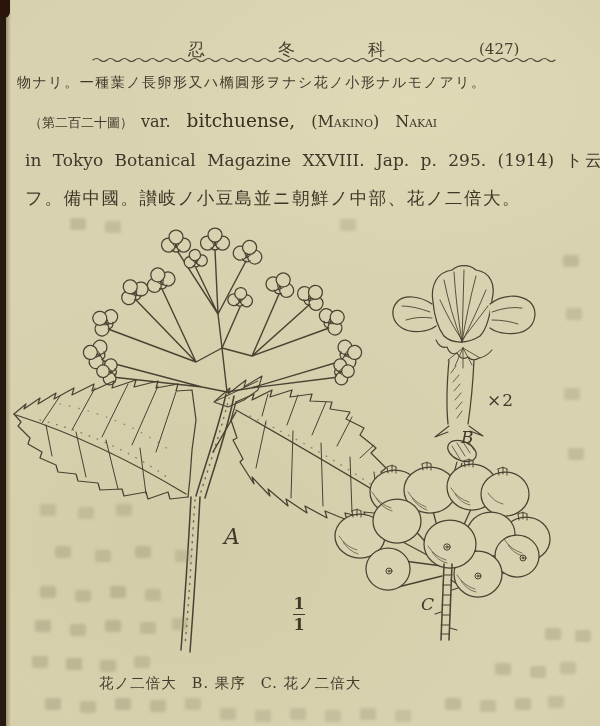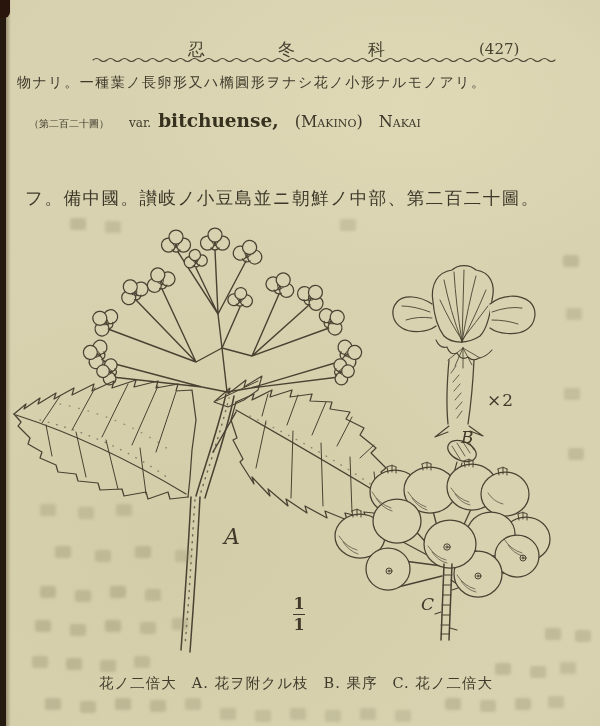--- a/index.html
+++ b/index.html
@@ -24,23 +24,23 @@
   .corner-mark{left:0;top:0;width:10px;height:18px;background:#2a150d;border-bottom-right-radius:6px;}
 
   
   .hdr{left:188px;top:38px;display:flex;gap:72px;font-size:17px;letter-spacing:1px;color:#46402f;}
   .pageno{left:479px;top:40px;font-size:15px;color:#46402f;}
 
   
   .t1{left:17px;top:74px;width:560px;font-size:14px;letter-spacing:1.5px;white-space:nowrap;}
   .t2{left:25px;top:110px;display:flex;align-items:baseline;white-space:nowrap;}
   .t2 .kana{font-size:21px;letter-spacing:2px;font-weight:bold;color:#37321f;}
-  .t2 .fig{font-size:10px;margin-left:4px;letter-spacing:0;}
-  .t2 .lat-var{font-size:12px;margin-left:20px;}
-  .t2 .lat-sp{font-size:18.5px;font-weight:bold;margin-left:7px;color:#37321f;}
+  .t2 .fig{font-size:13px;margin-left:4px;letter-spacing:0;}
+  .t2 .lat-var{font-size:16px;margin-left:8px;}
+  .t2 .lat-sp{font-size:18.5px;font-weight:normal;margin-left:16px;color:#37321f;}
   .t2 .lat-auth{font-size:16px;font-variant:small-caps;margin-left:16px;}
   .t3{left:25px;top:149px;width:560px;font-size:17px;word-spacing:6px;white-space:nowrap;}
   .t3 .jp-tail{letter-spacing:2px;}
   .t4{left:25px;top:186px;width:560px;font-size:17.5px;letter-spacing:1.5px;white-space:nowrap;}
 
   
   .figlab{font-style:italic;color:#42392a;}
   .lab-a{left:224px;top:524px;font-size:22px;}
   .lab-b{left:461px;top:427px;font-size:17px;}
   .lab-c{left:421px;top:594px;font-size:17px;}
@@ -248,34 +248,37 @@
   <div class="abs t1">物ナリ。一種葉ノ長卵形又ハ橢圓形ヲナシ花ノ小形ナルモノアリ。</div>
 
   <div class="abs t2">
     <span class="fig">（第二百二十圖）</span>
     <span class="lat-var">var.</span>
     <span class="lat-sp">bitchuense,</span>
     <span class="lat-auth">(Makino)</span>
     <span class="lat-auth">Nakai</span>
   </div>
 
-
-  <div class="abs t4">フ。備中國。讃岐ノ小豆島並ニ朝鮮ノ中部、第二百二十圖。</div>
+  <div class="abs t3">
+    <span>in Tokyo Botanical Magazine XXVIII. Jap. p. 295. (1914)</span>
+    <span class="jp-tail">ト云</span>
+  </div>
+
+  <div class="abs t4">フ。備中國。讃岐ノ小豆島並ニ朝鮮ノ中部、花ノ二倍大。</div>
 
   <div class="abs figlab lab-a">A</div>
   <div class="abs lab-mag">×2</div>
   <div class="abs figlab lab-b">B</div>
   <div class="abs figlab lab-c">C</div>
 
   <div class="abs scale">
     <div>1</div>
     <div class="bar"></div>
     <div>1</div>
   </div>
 
   <div class="abs caption">
     <span>花ノ二倍大</span>
-    <span>A. 花ヲ附クル枝</span>
     <span>B. 果序</span>
     <span>C. 花ノ二倍大</span>
   </div>
 
 </div>
 
 </body></html>

